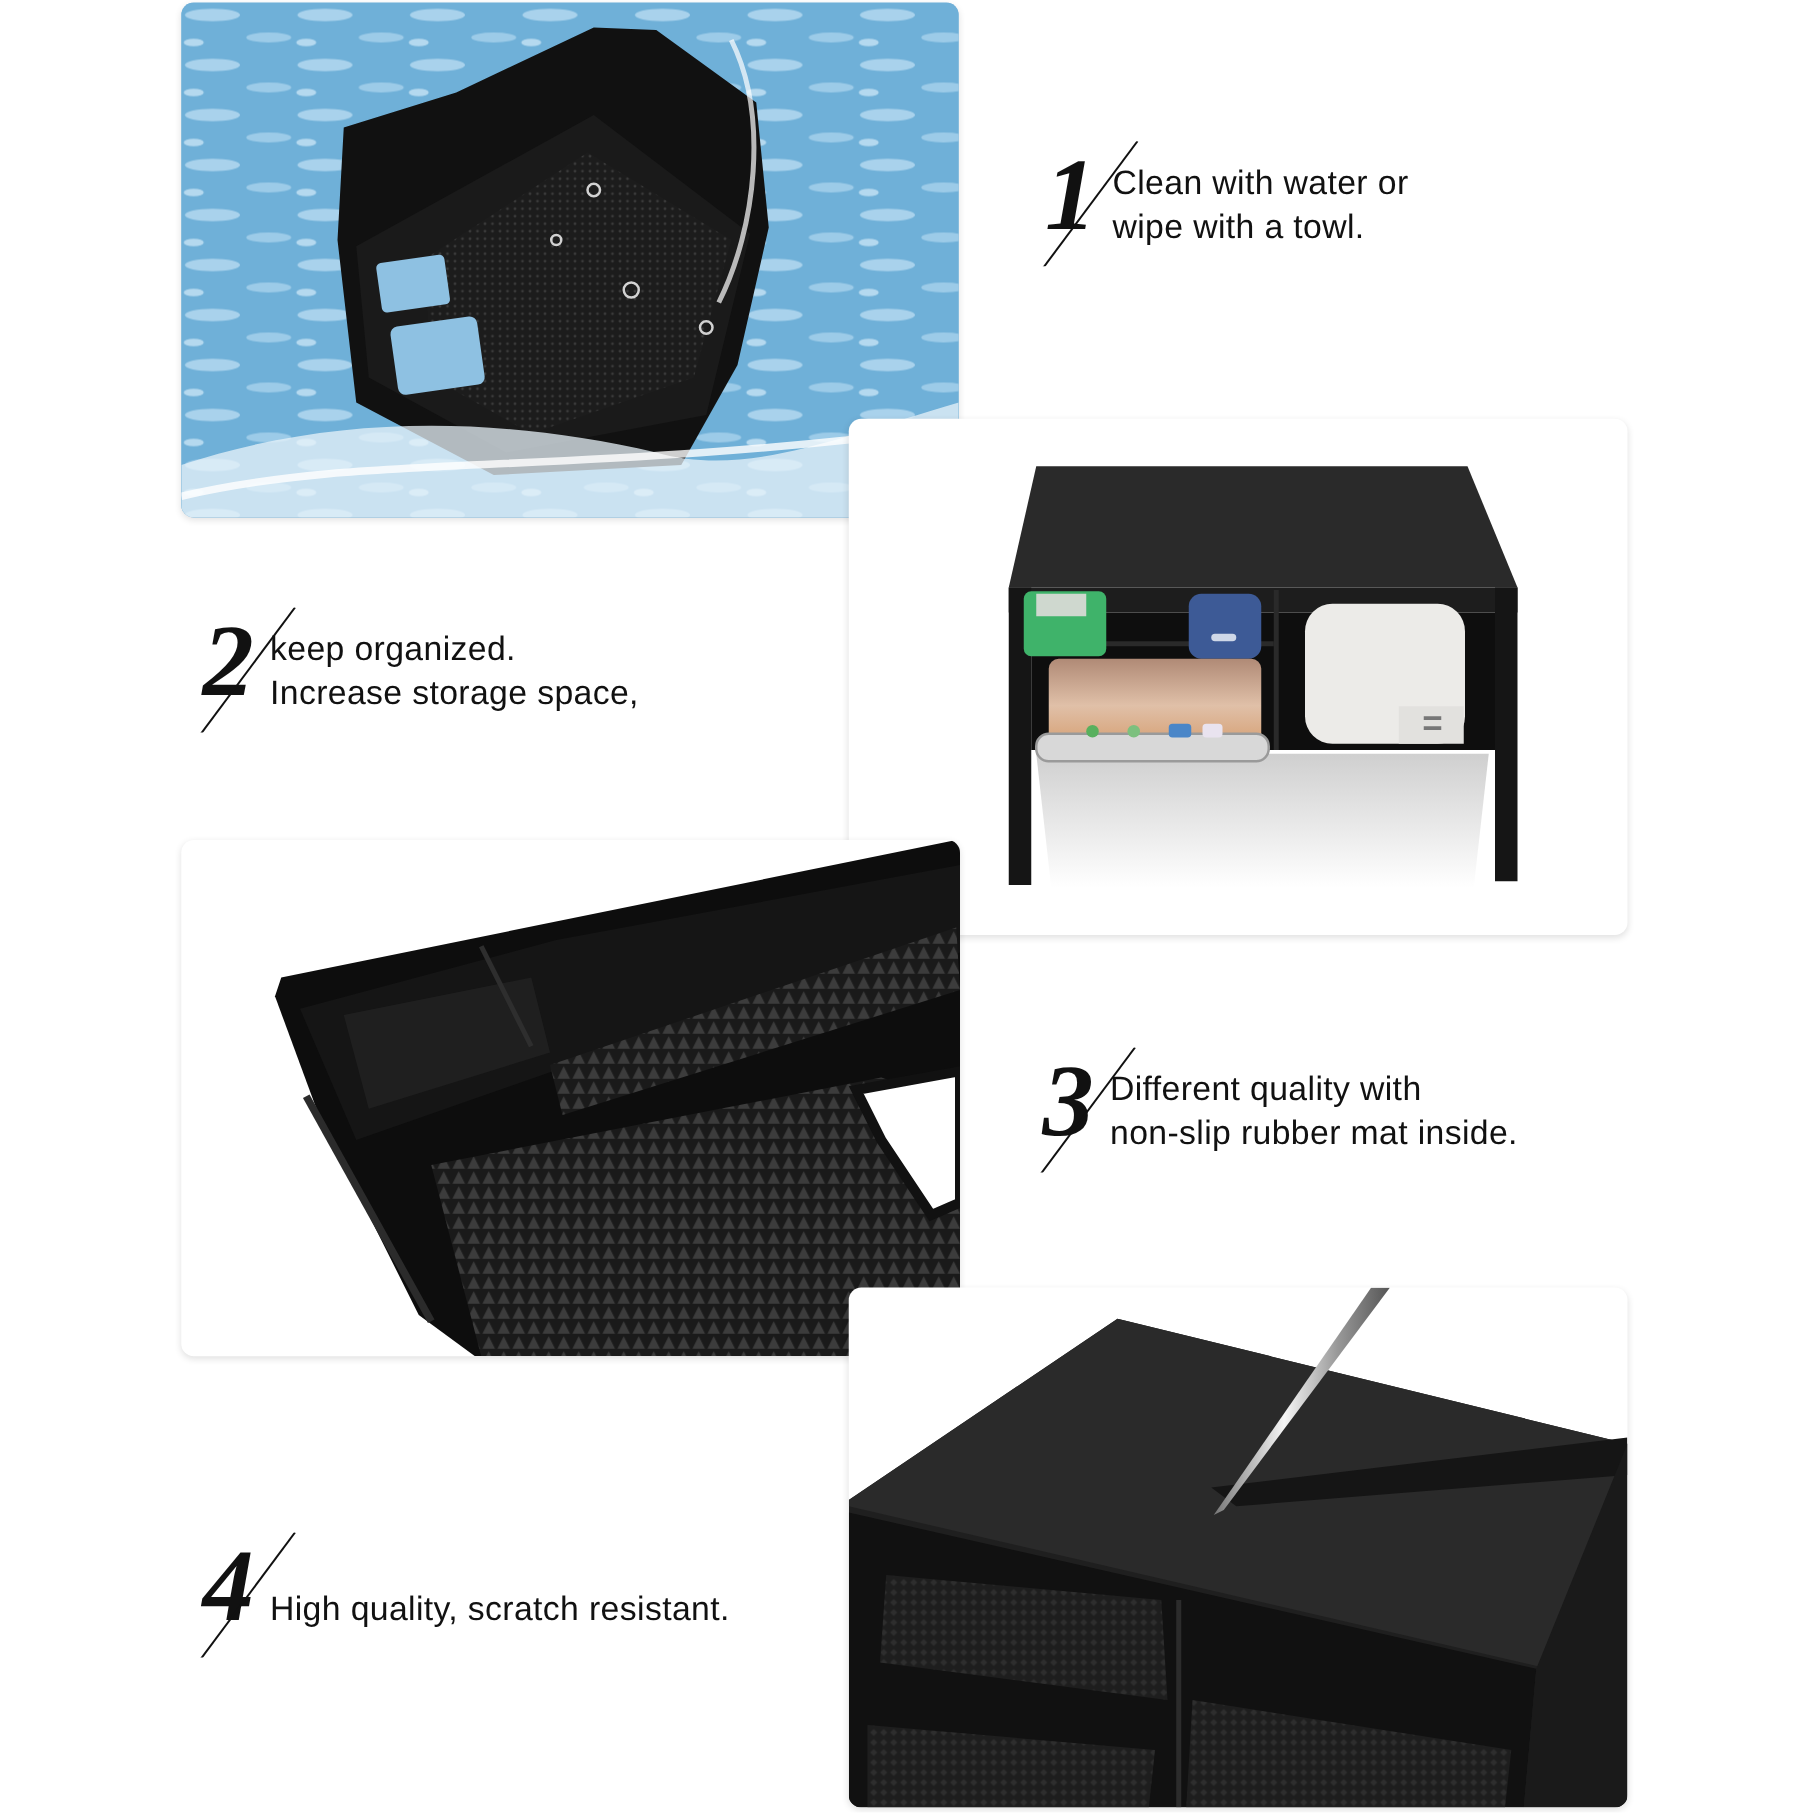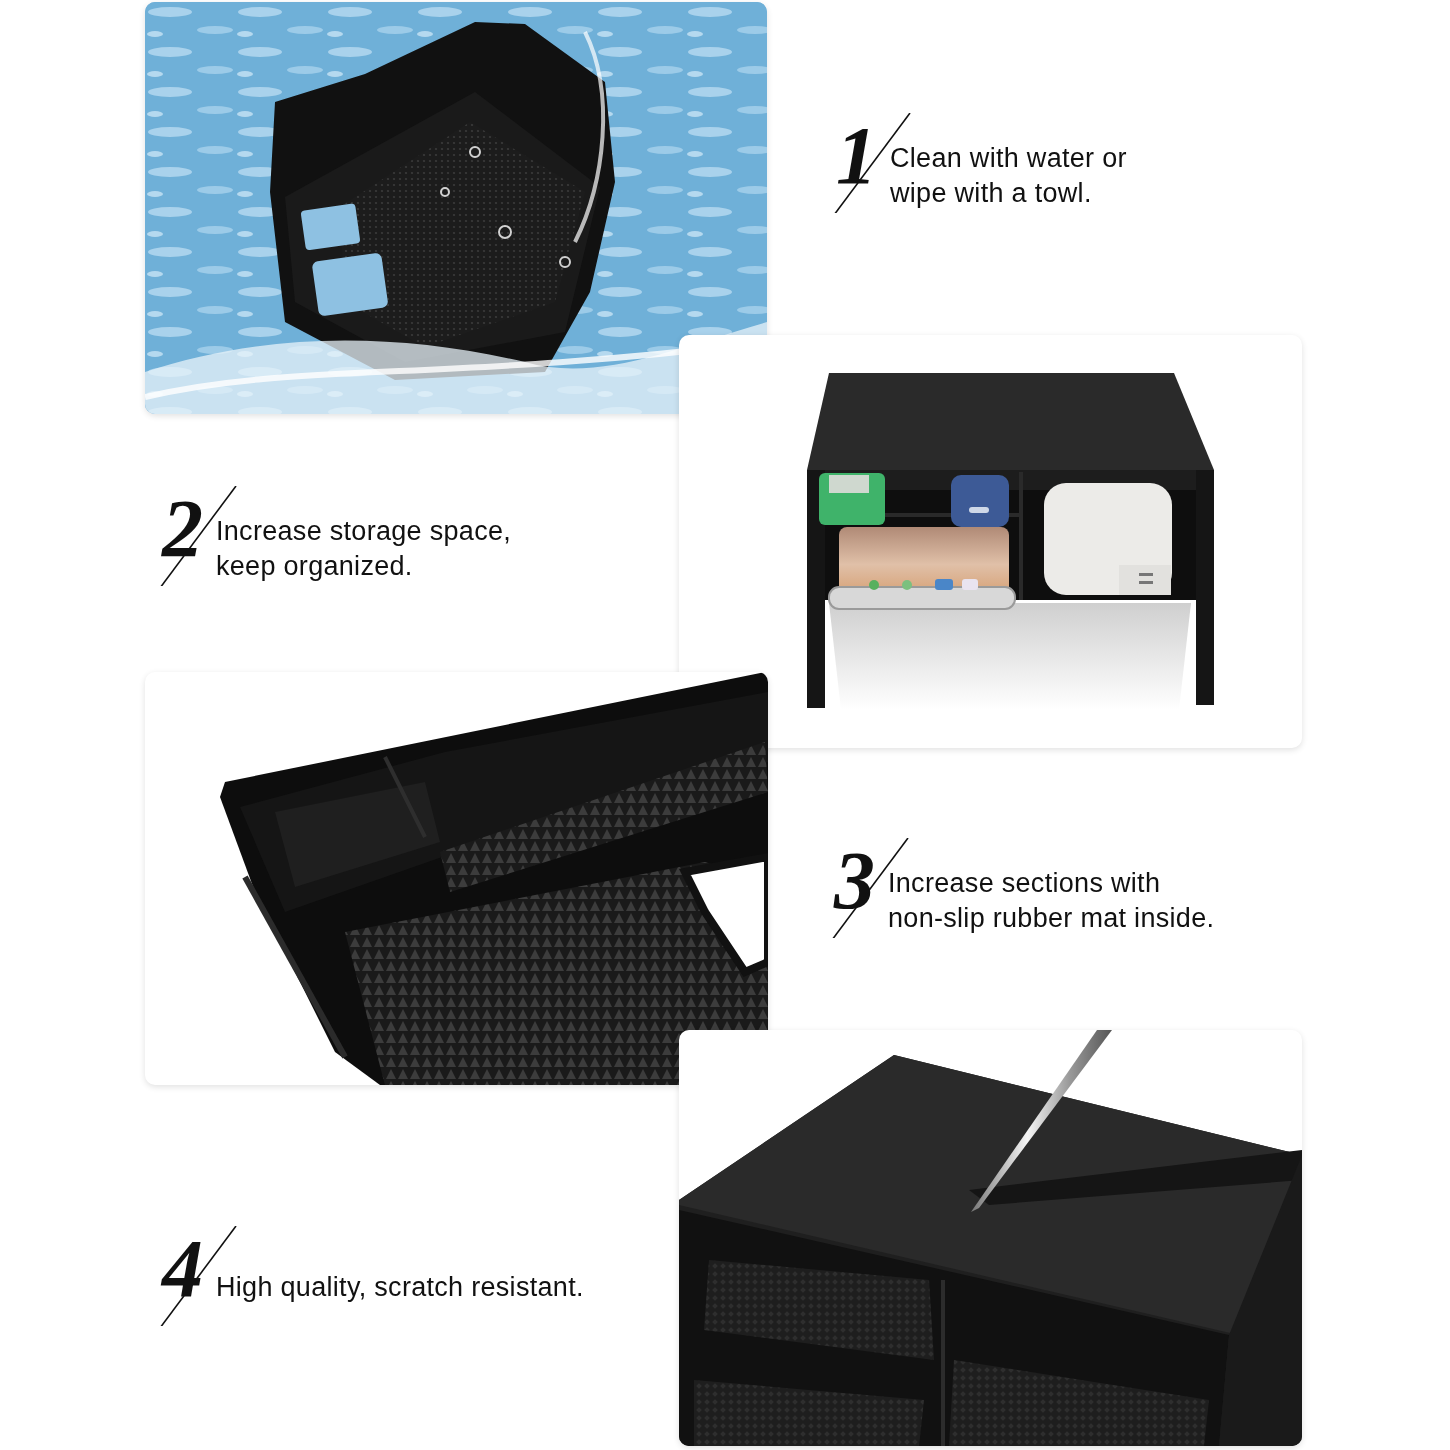--- a/index.html
+++ b/index.html
@@ -2,21 +2,21 @@
 <html><head>
 <meta charset="utf-8">
 <style>
   html, body { margin:0; padding:0; }
   body { width:1450px; height:1450px; background:#ffffff; position:relative; overflow:hidden; font-family:"Liberation Sans", sans-serif; }
   .card { position:absolute; border-radius:10px; overflow:hidden; box-shadow:0 2px 6px rgba(0,0,0,0.12); }
   .feature { position:absolute; display:flex; align-items:flex-start; }
   .num-wrap { position:relative; width:80px; height:100px; flex:none; }
   .num { position:absolute; font-family:"Liberation Serif", serif; font-weight:bold; font-style:italic; font-size:82px; line-height:1; color:#111; left:4px; top:2px; letter-spacing:-4px; }
   .slash { position:absolute; left:0; top:0; width:80px; height:100px; }
-  .caption { font-size:27px; line-height:35px; color:#111; margin-left:-22px; margin-top:28px; letter-spacing:0.3px; }
+  .caption { font-size:27px; line-height:35px; color:#111; margin-left:-22px; margin-top:16px; letter-spacing:0.3px; }
   .caption div { white-space:nowrap; }
 </style>
 </head>
 <body>
 
 <div class="card" style="left:145px; top:2px; width:622px; height:412px; background:#7fb8dc;">
   <svg width="622" height="412" viewBox="0 0 622 412">
     <defs>
       <pattern id="ripples" width="90" height="40" patternUnits="userSpaceOnUse">
         <rect width="90" height="40" fill="#6fb0d8"></rect>
@@ -150,34 +150,34 @@
 </div>
 
 <div class="feature" style="left:158px; top:486px;">
   <div class="num-wrap">
     <span class="num">2</span>
     <svg class="slash" viewBox="0 0 80 100">
         <line x1="78" y1="0" x2="2" y2="102" stroke="#111" stroke-width="1.6"></line>
       </svg>
   </div>
   <div class="caption">
+    <div>keep organized.</div>
     <div>Increase storage space,</div>
-    <div>keep organized.</div>
   </div>
 </div>
 
 <div class="feature" style="left:830px; top:838px;">
   <div class="num-wrap">
     <span class="num">3</span>
     <svg class="slash" viewBox="0 0 80 100">
         <line x1="78" y1="0" x2="2" y2="102" stroke="#111" stroke-width="1.6"></line>
       </svg>
   </div>
   <div class="caption">
-    <div>Increase sections with</div>
+    <div>Different quality with</div>
     <div>non-slip rubber mat inside.</div>
   </div>
 </div>
 
 <div class="feature" style="left:158px; top:1226px;">
   <div class="num-wrap">
     <span class="num">4</span>
     <svg class="slash" viewBox="0 0 80 100">
         <line x1="78" y1="0" x2="2" y2="102" stroke="#111" stroke-width="1.6"></line>
       </svg>

